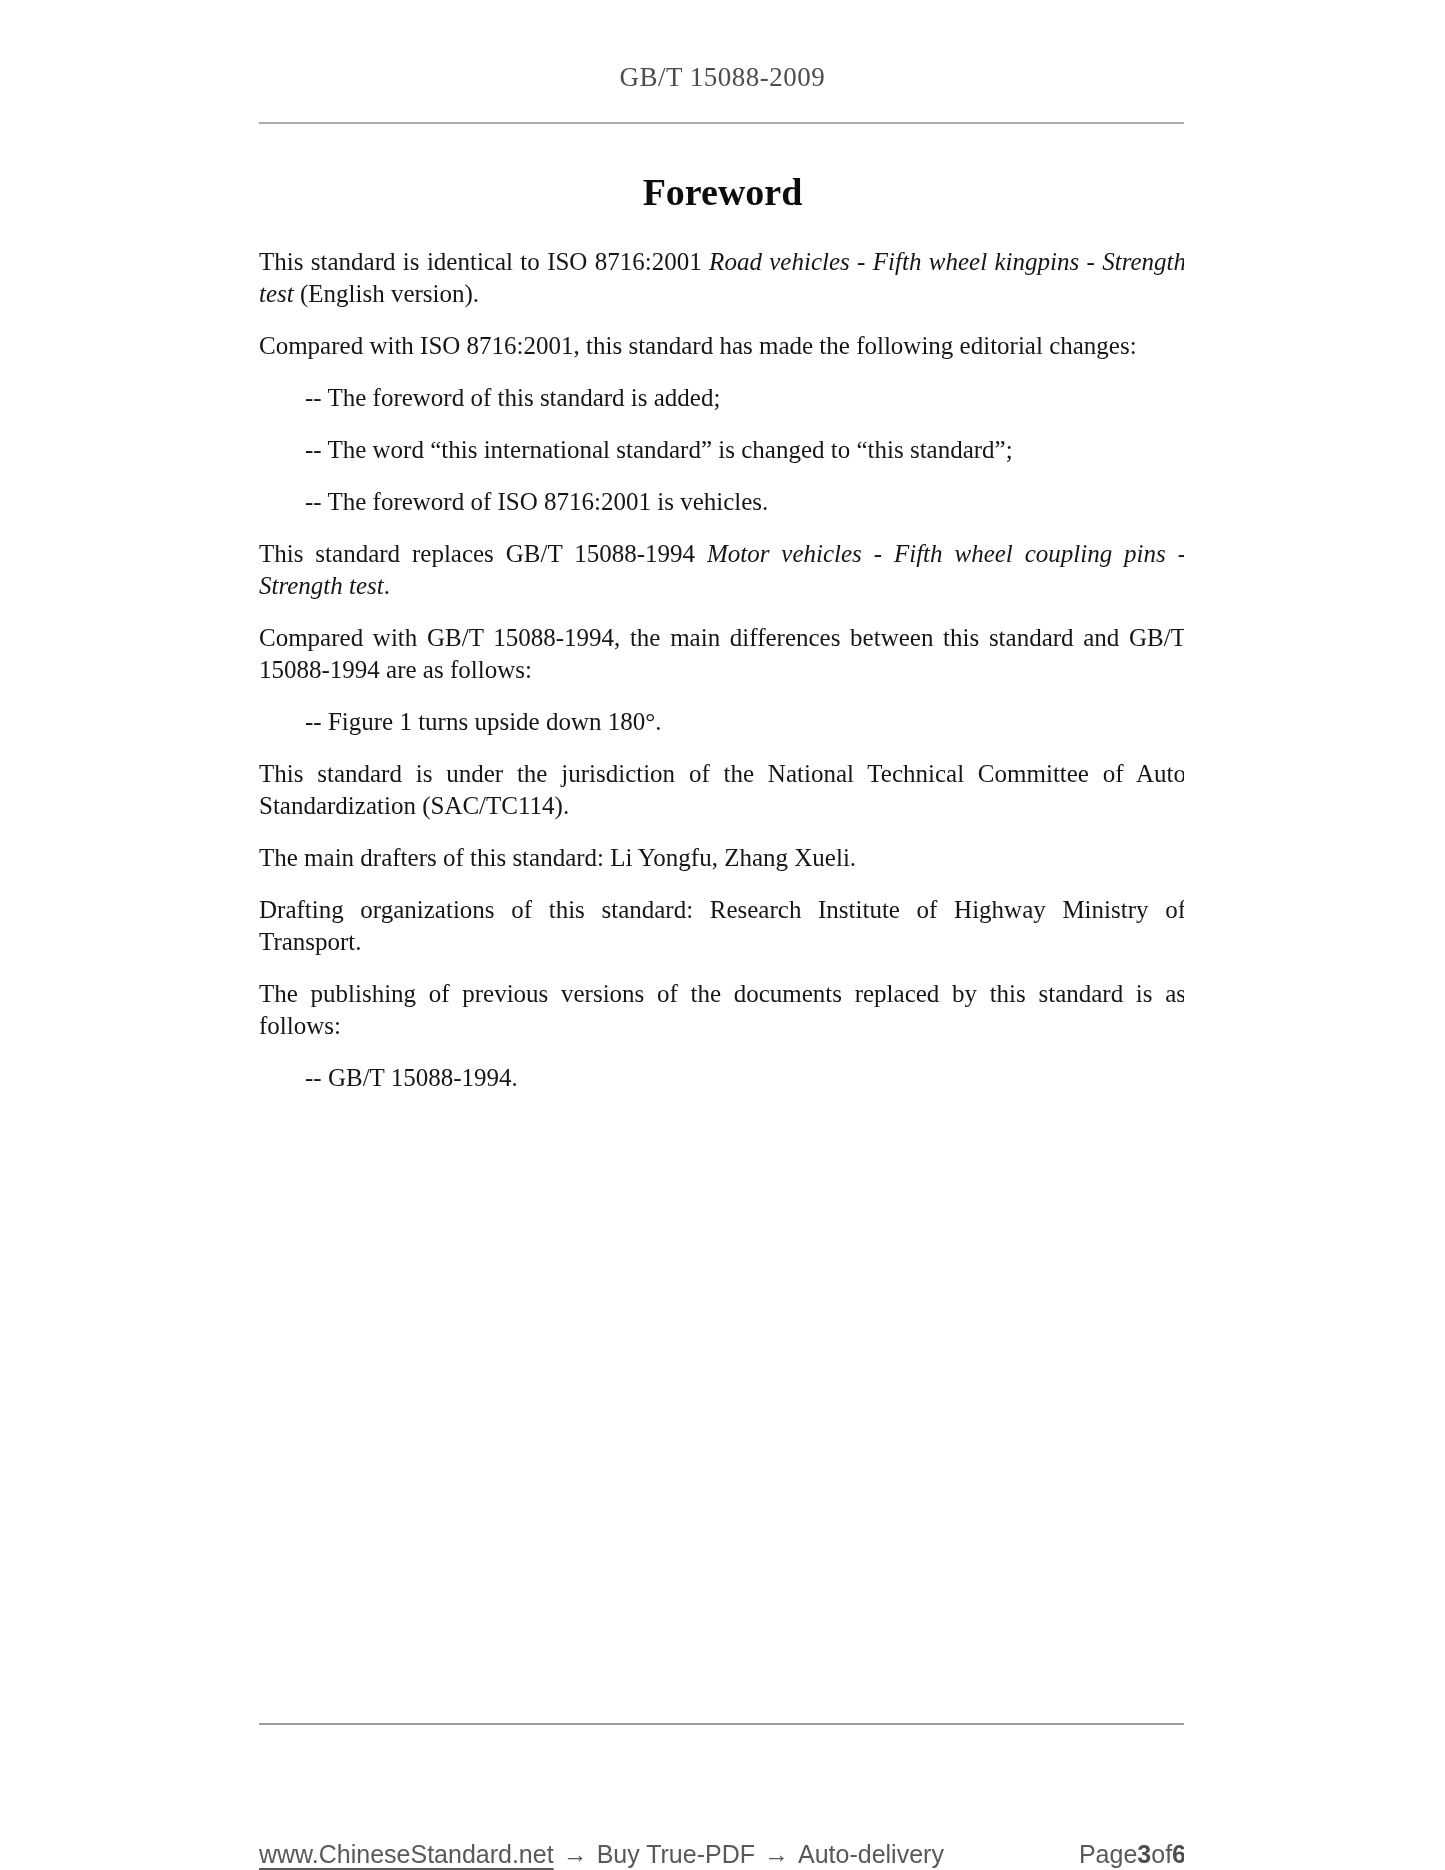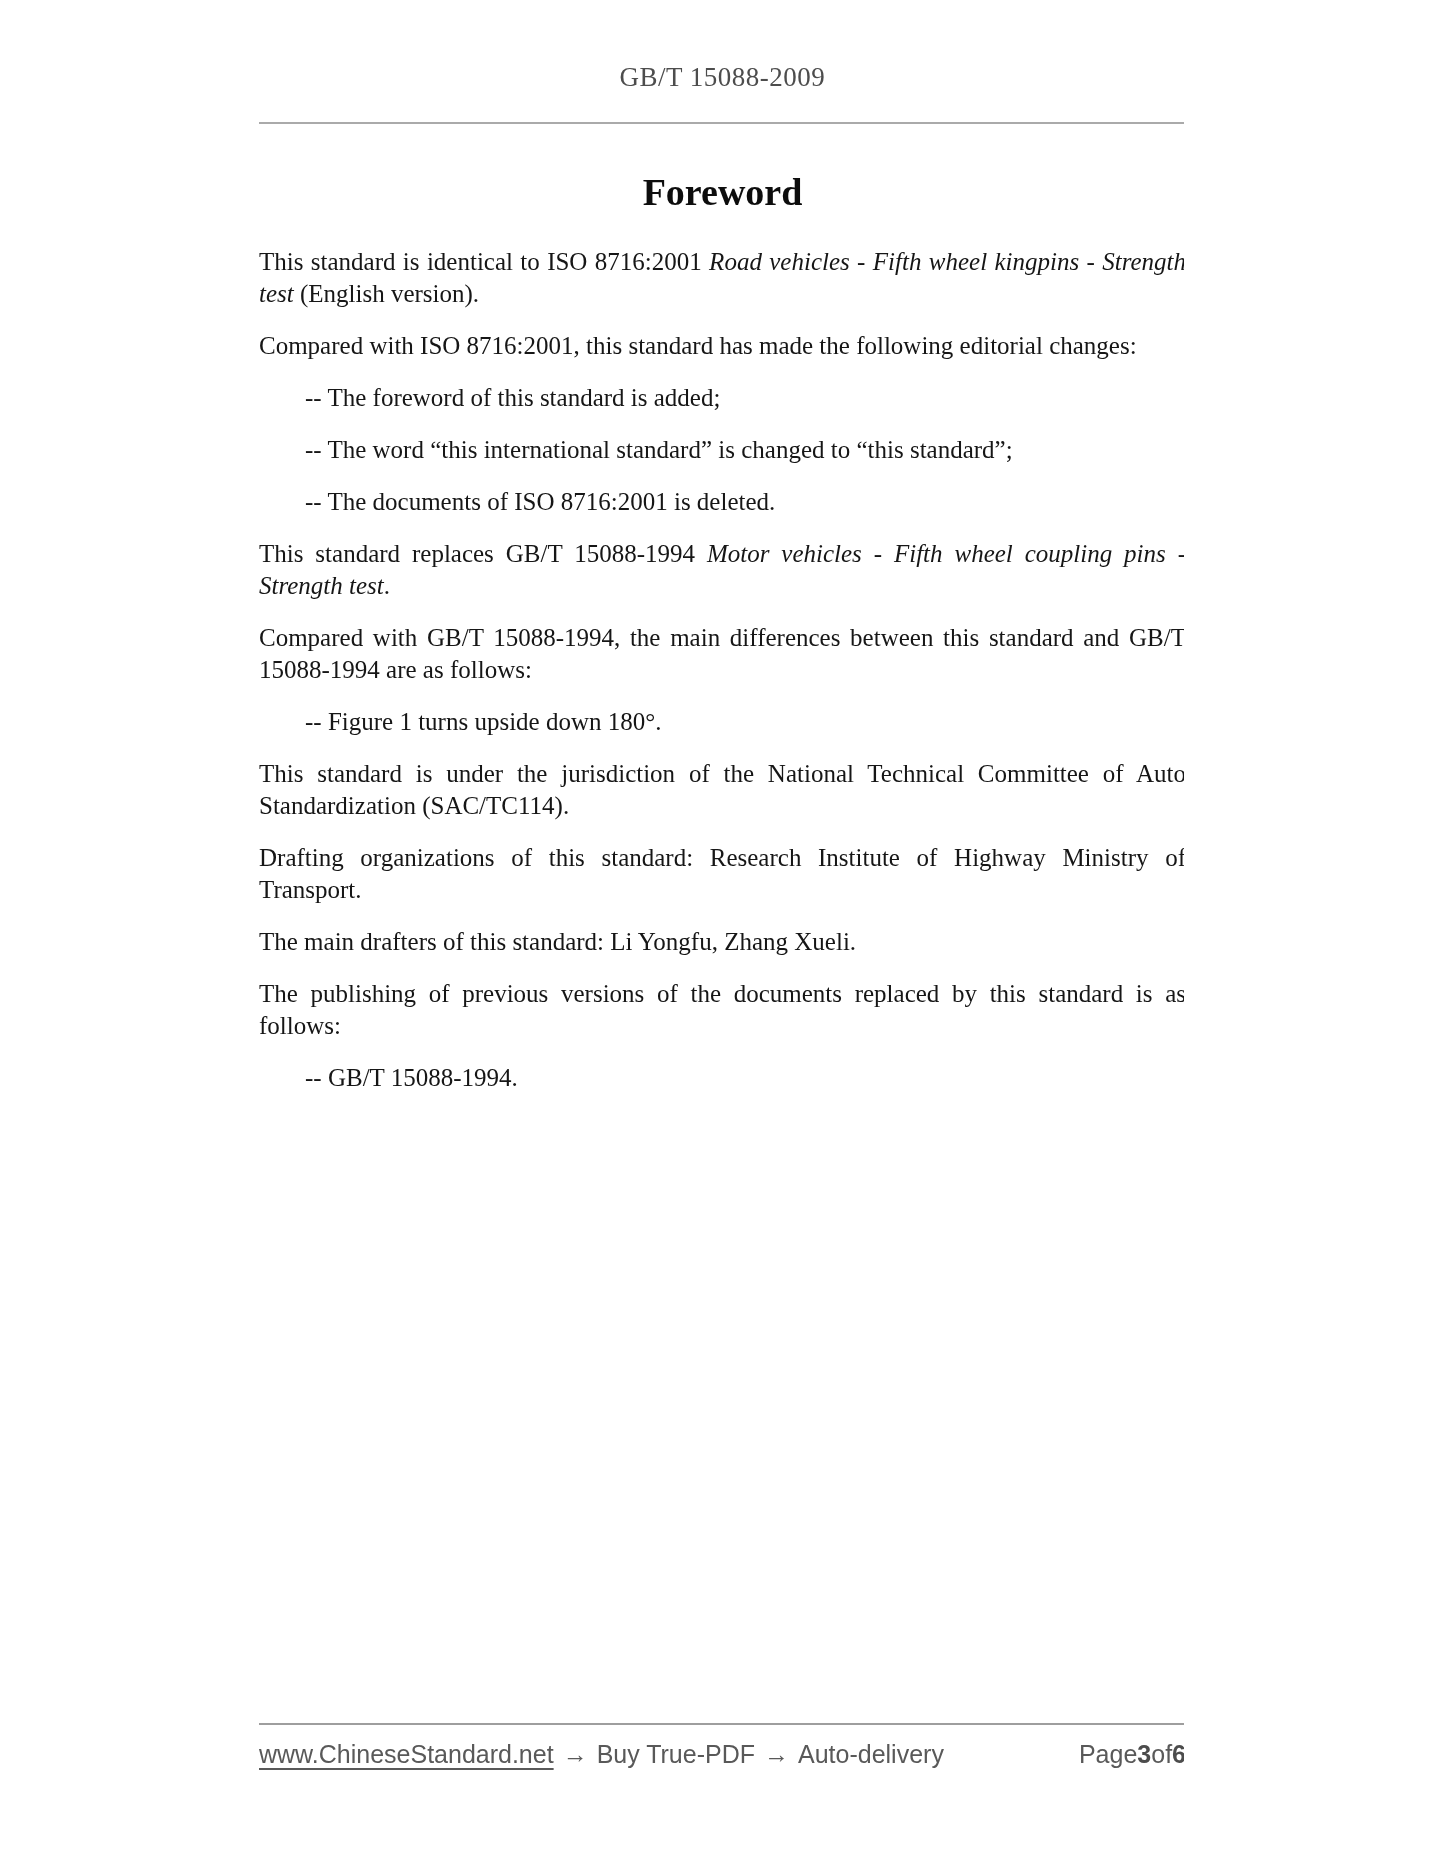--- a/index.html
+++ b/index.html
@@ -68,21 +68,21 @@
   .footer-rule {
     position: absolute;
     top: 1723px;
     left: 259px;
     width: 927px;
     height: 0;
     border-top: 2px solid #9e9e9e;
   }
   .footer-bar {
     position: absolute;
-    top: 1740px;
+    top: 1840px;
     left: 259px;
     width: 927px;
     display: flex;
     justify-content: space-between;
     align-items: baseline;
     font-family: "Liberation Sans", sans-serif;
     font-size: 25px;
     color: #595959;
   }
   .footer-left {
@@ -118,35 +118,35 @@
     <h1 class="doc-title">Foreword</h1>
 
     <p class="body-text"><span>This standard is identical to ISO 8716:2001 </span><span class="it">Road vehicles - Fifth wheel kingpins - Strength test</span><span> (English version).</span></p>
 
     <p class="body-text">Compared with ISO 8716:2001, this standard has made the following editorial changes:</p>
 
     <p class="body-text indent">-- The foreword of this standard is added;</p>
 
     <p class="body-text indent">-- The word “this international standard” is changed to “this standard”;</p>
 
-    <p class="body-text indent">-- The documents of ISO 8716:2001 is deleted.</p>
+    <p class="body-text indent">-- The foreword of ISO 8716:2001 is vehicles.</p>
 
     <p class="body-text"><span>This standard replaces GB/T 15088-1994 </span><span class="it">Motor vehicles - Fifth wheel coupling pins - Strength test</span><span>.</span></p>
 
     <p class="body-text">Compared with GB/T 15088-1994, the main differences between this standard and GB/T 15088-1994 are as follows:</p>
 
 
     <p class="body-text indent">-- Figure 1 turns upside down 180°.</p>
 
 
     <p class="body-text">This standard is under the jurisdiction of the National Technical Committee of Auto Standardization (SAC/TC114).</p>
 
+    <p class="body-text">The main drafters of this standard: Li Yongfu, Zhang Xueli.</p>
+
     <p class="body-text">Drafting organizations of this standard: Research Institute of Highway Ministry of Transport.</p>
-
-    <p class="body-text">The main drafters of this standard: Li Yongfu, Zhang Xueli.</p>
 
     <p class="body-text">The publishing of previous versions of the documents replaced by this standard is as follows:</p>
 
     <p class="body-text indent">-- GB/T 15088-1994.</p>
   </div>
 
   <div class="footer-rule"></div>
 
   <div class="footer-bar">
     <div class="footer-left">

